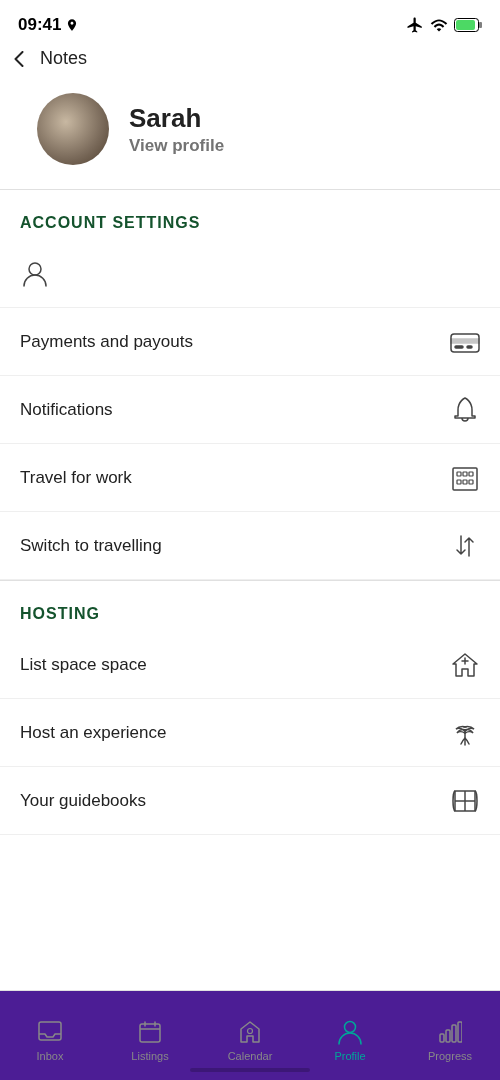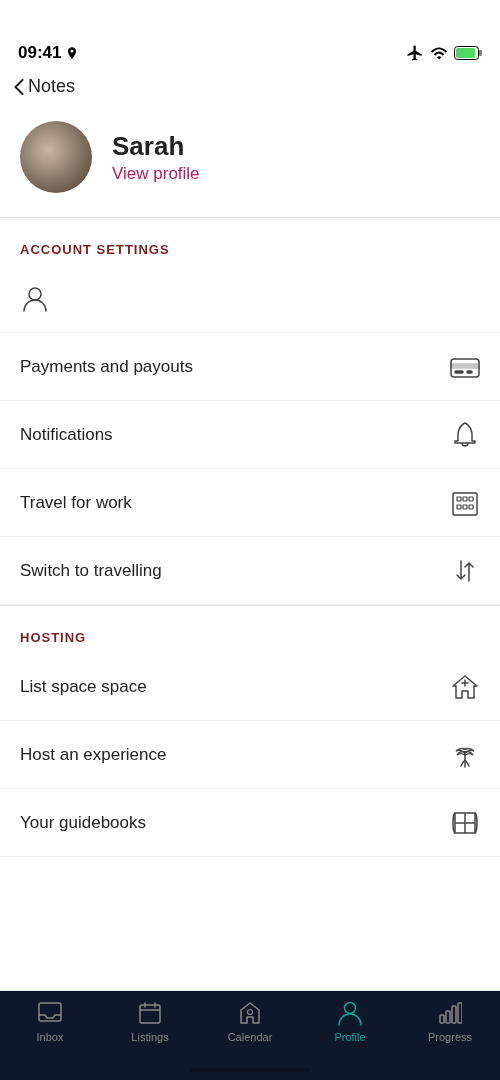--- a/index.html
+++ b/index.html
@@ -13,21 +13,20 @@
       position: relative;
     }
 
     
     .status-bar {
       display: flex;
       justify-content: space-between;
       align-items: center;
       padding: 10px 18px 4px 18px;
       height: 44px;
-      margin-top: 28px;
     }
     .status-time {
       font-size: 17px;
       font-weight: 600;
       color: #000;
       display: flex;
       align-items: center;
       gap: 4px;
     }
     .status-icons {
@@ -37,66 +36,67 @@
     }
     .status-icons svg {
       fill: #000;
     }
 
     
     .back-nav {
       padding: 4px 18px 8px 14px;
       display: flex;
       align-items: center;
-      gap: 4px;
+      gap: 16px;
     }
     .back-nav span {
       font-size: 18px;
       color: #222;
     }
 
     
     .profile-header {
       display: flex;
       align-items: center;
       gap: 20px;
       padding: 16px 20px 24px 20px;
+      margin-left: 17px;
     }
     .avatar {
       width: 72px;
       height: 72px;
       border-radius: 50%;
       overflow: hidden;
       background: radial-gradient(circle at 40% 40%, #c8b8a2, #7a6a5a 60%, #4a3a2a);
       flex-shrink: 0;
     }
     .profile-info .name {
       font-size: 26px;
       font-weight: 700;
       color: #222;
       margin-bottom: 2px;
     }
     .profile-info .view-profile {
       font-size: 17px;
-      color: #be185d;
-      font-weight: 400;
+      color: #737373;
+      font-weight: 700;
     }
 
     
     .divider-full {
       height: 1px;
       background: #e0e0e0;
       margin: 0;
     }
 
     
     .section-label {
-      font-size: 13px;
+      font-size: 16px;
       font-weight: 600;
-      color: #7f1d1d;
+      color: #14532d;
       letter-spacing: 1px;
       padding: 24px 20px 8px 20px;
       text-transform: uppercase;
     }
 
     
     .menu-item {
       display: flex;
       align-items: center;
       justify-content: space-between;
@@ -124,24 +124,24 @@
       stroke-width: 1.5;
     }
 
     
     .bottom-nav {
       position: absolute;
       bottom: 0;
       left: 0;
       right: 0;
       height: 90px;
-      background: #0f172a;
+      background: #4c1d95;
       border-top: 1px solid #e0e0e0;
       display: flex;
-      align-items: flex-start;
+      align-items: center;
       padding-top: 8px;
     }
     .nav-item {
       flex: 1;
       display: flex;
       flex-direction: column;
       align-items: center;
       gap: 4px;
       cursor: pointer;
     }

